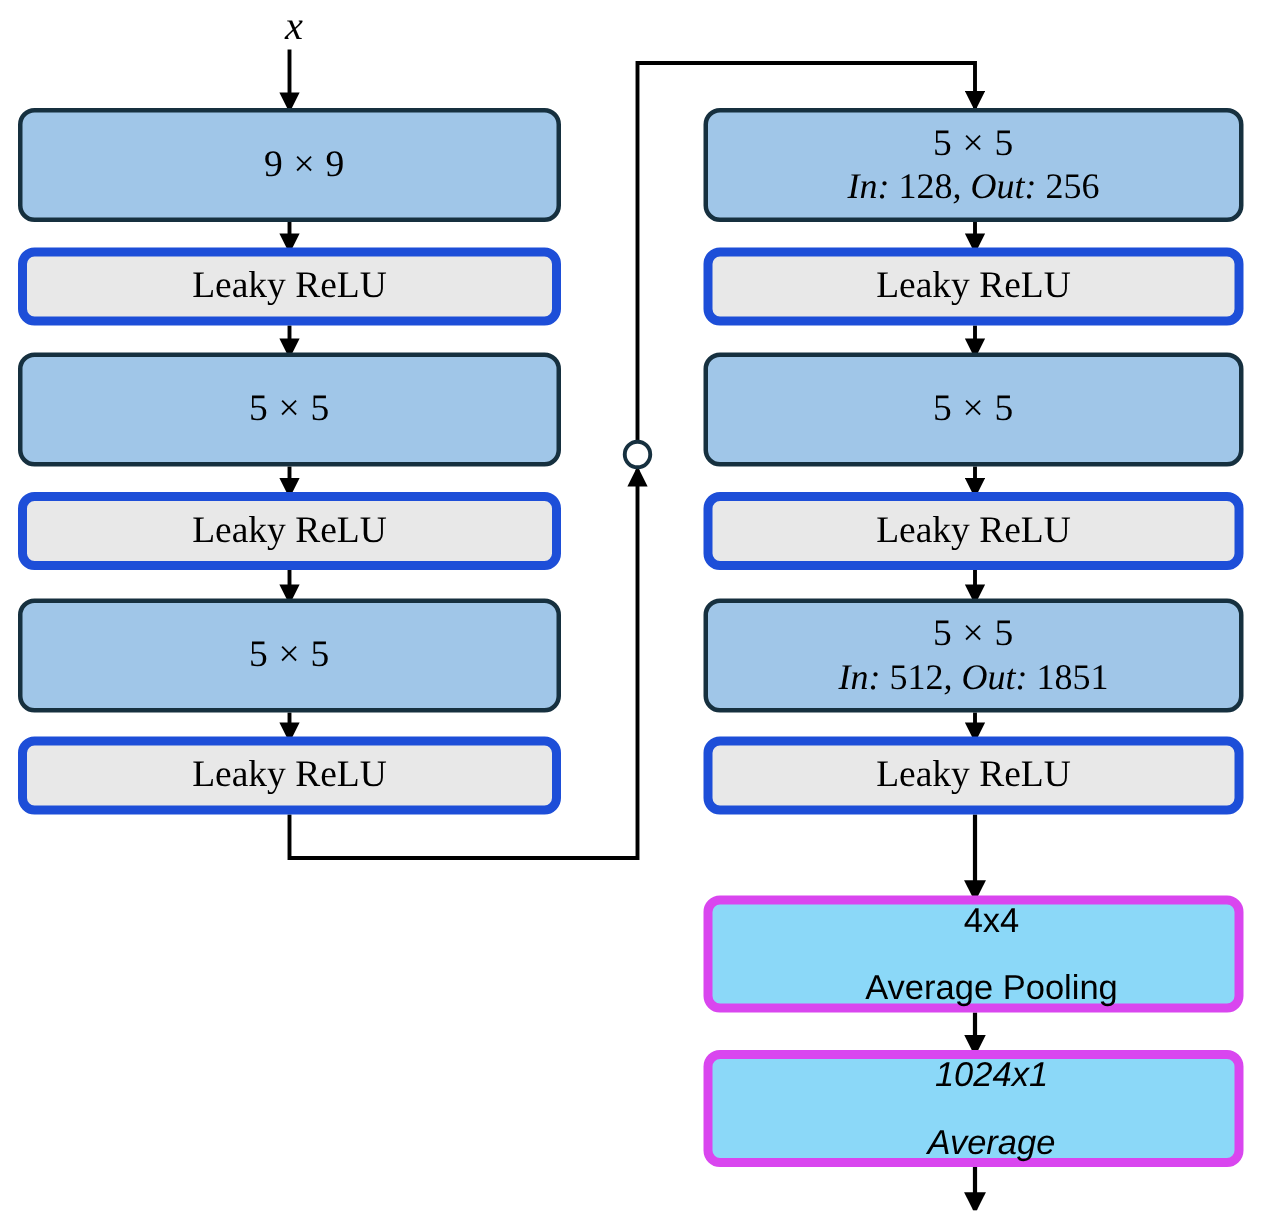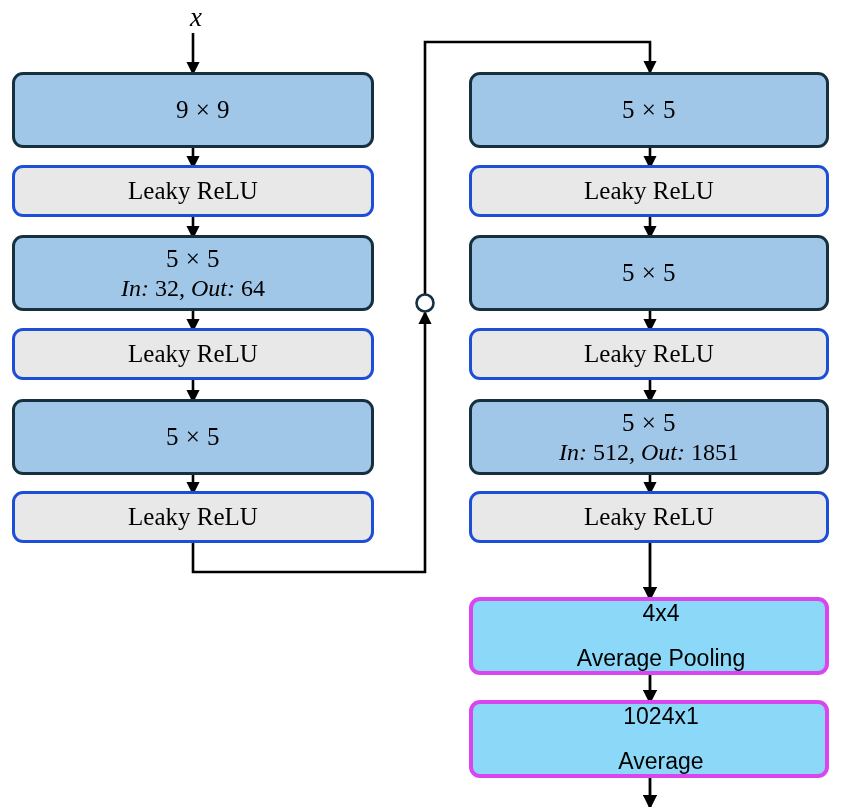--- a/index.html
+++ b/index.html
@@ -35,26 +35,26 @@
     text-align: center;
     line-height: 1.18;
   }
   .node.conv {
     background: #a0c6e8;
     border: 3px solid #16303f;
     font-family: "Liberation Serif", "DejaVu Serif", serif;
   }
   .node.act {
     background: #e8e8e8;
-    border: 3px solid #1d4ed8;
+    border: 6px solid #1d4ed8;
     font-family: "Liberation Serif", "DejaVu Serif", serif;
   }
   .node.op {
     background: #8bd8f8;
-    border: 4px solid #d946ef;
+    border: 6px solid #d946ef;
     font-family: "Liberation Sans", "DejaVu Sans", sans-serif;
     padding-left: 24px;
   }
   .kernel-line {
     font-size: 25px;
     color: #000000;
     letter-spacing: 0.5px;
   }
   .io-line {
     font-size: 24px;
@@ -129,37 +129,37 @@
   <div class="node conv" style="left:12px; top:72px; width:362px; height:76px;padding-left:20px;">
     <div class="kernel-line">9 × 9</div>
   </div>
 
   <div class="node act" style="left:12px; top:165px; width:362px; height:52px;">
     <div class="act-label">Leaky ReLU</div>
   </div>
 
   <div class="node conv" style="left:12px; top:235px; width:362px; height:76px;">
     <div class="kernel-line">5 × 5</div>
-    <div class="io-line"><span>In</span>:&nbsp;<span class="num">32</span>,&nbsp;<span>Out</span>:&nbsp;<span class="num">64</span></div>
   </div>
 
   <div class="node act" style="left:12px; top:328px; width:362px; height:52px;">
     <div class="act-label">Leaky ReLU</div>
   </div>
 
   <div class="node conv" style="left:12px; top:399px; width:362px; height:76px;">
     <div class="kernel-line">5 × 5</div>
   </div>
 
   <div class="node act" style="left:12px; top:491px; width:362px; height:52px;">
     <div class="act-label">Leaky ReLU</div>
   </div>
 
   <div class="node conv" style="left:469px; top:72px; width:360px; height:76px;">
     <div class="kernel-line">5 × 5</div>
+    <div class="io-line"><span>In</span>:&nbsp;<span class="num">128</span>,&nbsp;<span>Out</span>:&nbsp;<span class="num">256</span></div>
   </div>
 
   <div class="node act" style="left:469px; top:165px; width:360px; height:52px;">
     <div class="act-label">Leaky ReLU</div>
   </div>
 
   <div class="node conv" style="left:469px; top:235px; width:360px; height:76px;">
     <div class="kernel-line">5 × 5</div>
   </div>
 
@@ -174,18 +174,18 @@
 
   <div class="node act" style="left:469px; top:491px; width:360px; height:52px;">
     <div class="act-label">Leaky ReLU</div>
   </div>
 
   <div class="node op" style="left:469px; top:597px; width:360px; height:78px;">
     <div class="op-line1">4x4</div>
     <div class="op-line2">Average Pooling</div>
   </div>
 
-  <div class="node op" style="left:469px; top:700px; width:360px; height:78px;">
+  <div class="node op" style="left:469px; top:700px; width:360px; height:78px;font-style:italic;">
     <div class="op-line1">1024x1</div>
     <div class="op-line2">Average</div>
   </div>
 
 </div>
 
 </body></html>

